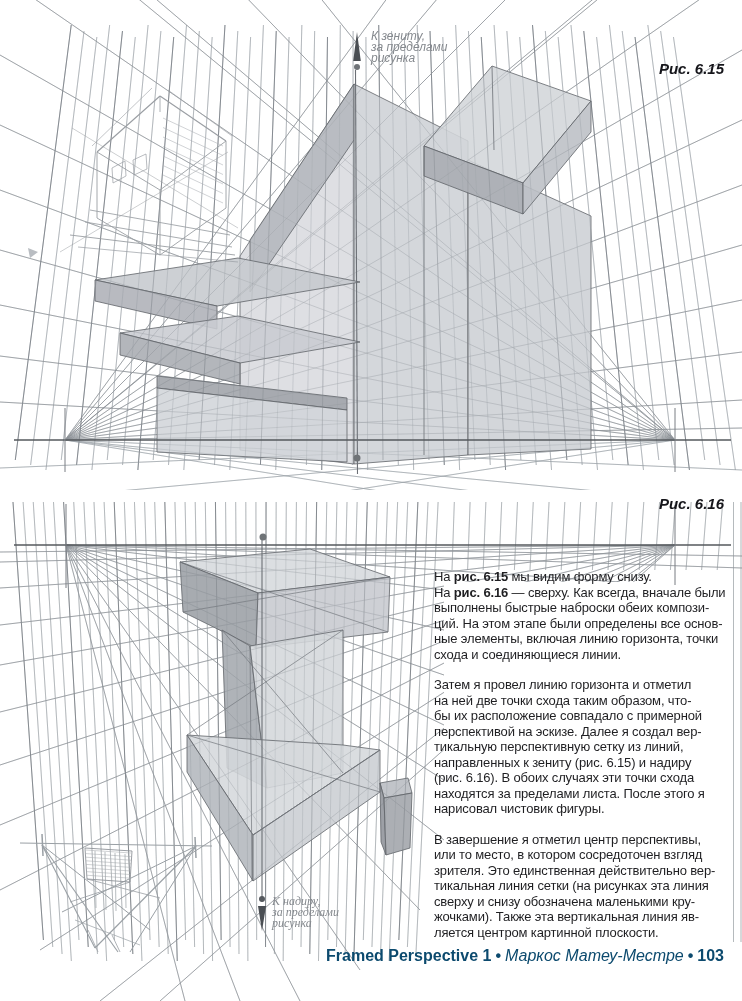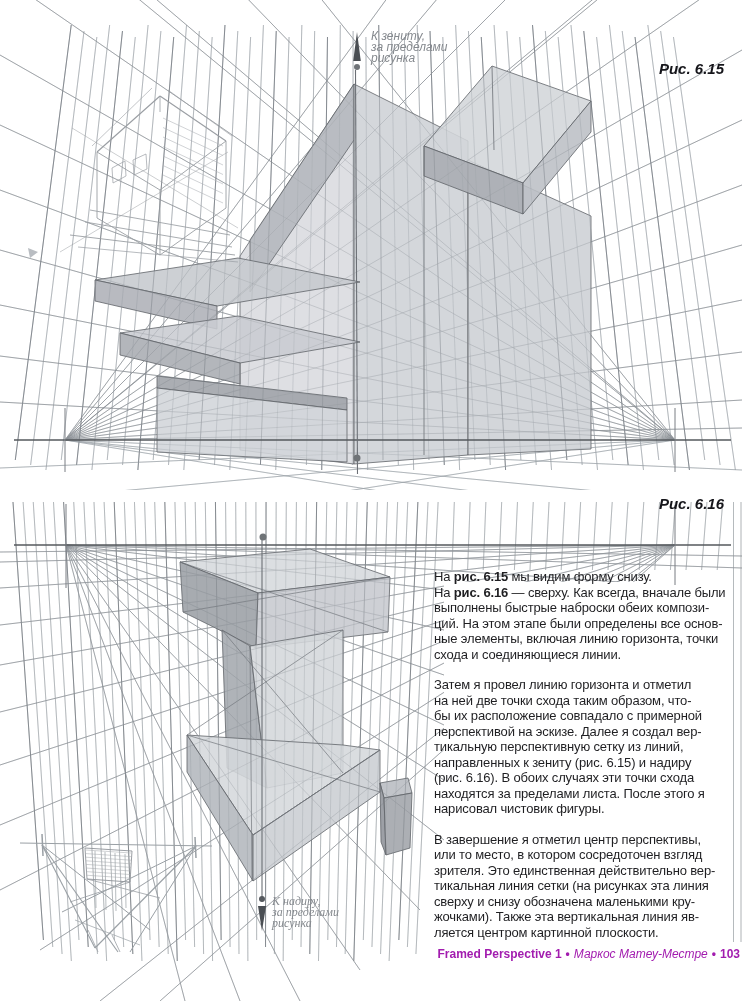--- a/index.html
+++ b/index.html
@@ -26,22 +26,22 @@
   #zenith-note{left:371px;top:31px;}
   #nadir-note{left:272px;top:896px;font-family:Liberation Serif, serif;}
   .body-text{
     position:absolute;left:434px;top:569px;width:302px;z-index:3;
     color:#1f1f22;font-size:13px;line-height:15.5px;letter-spacing:-0.15px;
     text-align:left;
   }
   .body-text p{margin:0 0 15px 0;white-space:pre-line;}
   .body-text b{font-weight:700;}
   .footer{
-    position:absolute;right:2px;top:947px;z-index:3;
-    font-size:12px;color:#a21caf;white-space:nowrap;
+    position:absolute;right:18px;top:947px;z-index:3;
+    font-size:16px;color:#0c4a6e;white-space:nowrap;
   }
   .footer .bt{font-weight:700;}
   .footer .au{font-style:italic;}
   .footer .sep{font-weight:700;padding:0 4px;}
   .footer .pn{font-weight:700;}
 </style>
 </head>
 <body>
 
 <svg id="fig615-svg" width="742" height="490" viewBox="0 0 742 490">

